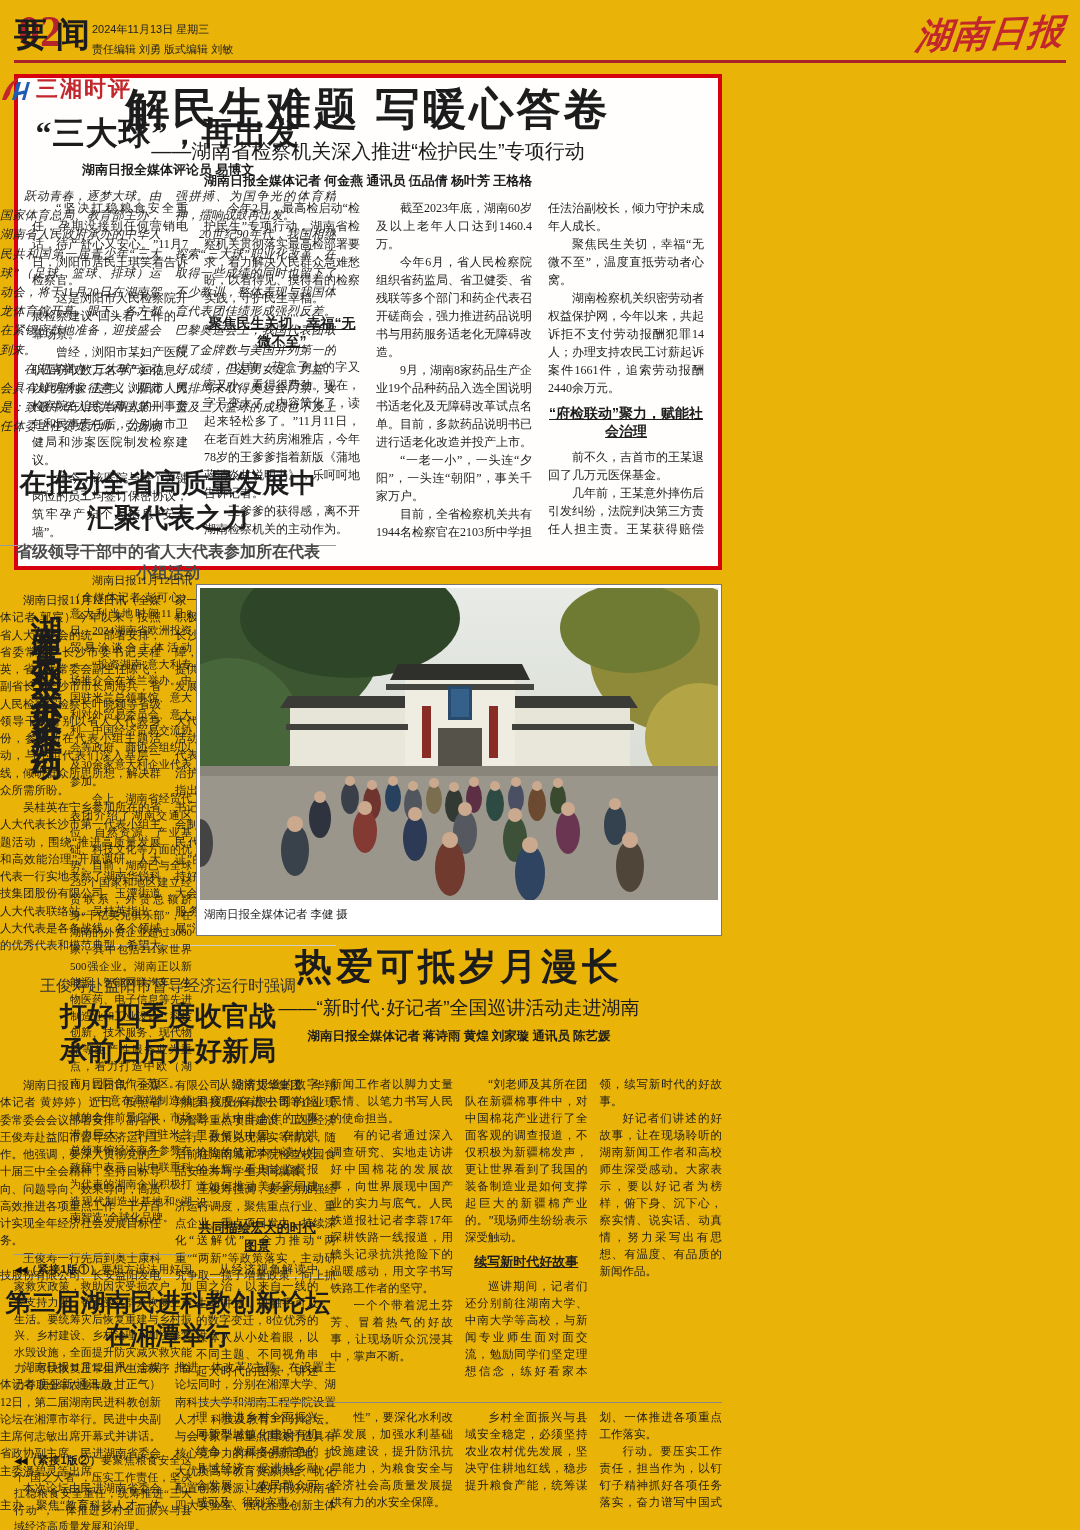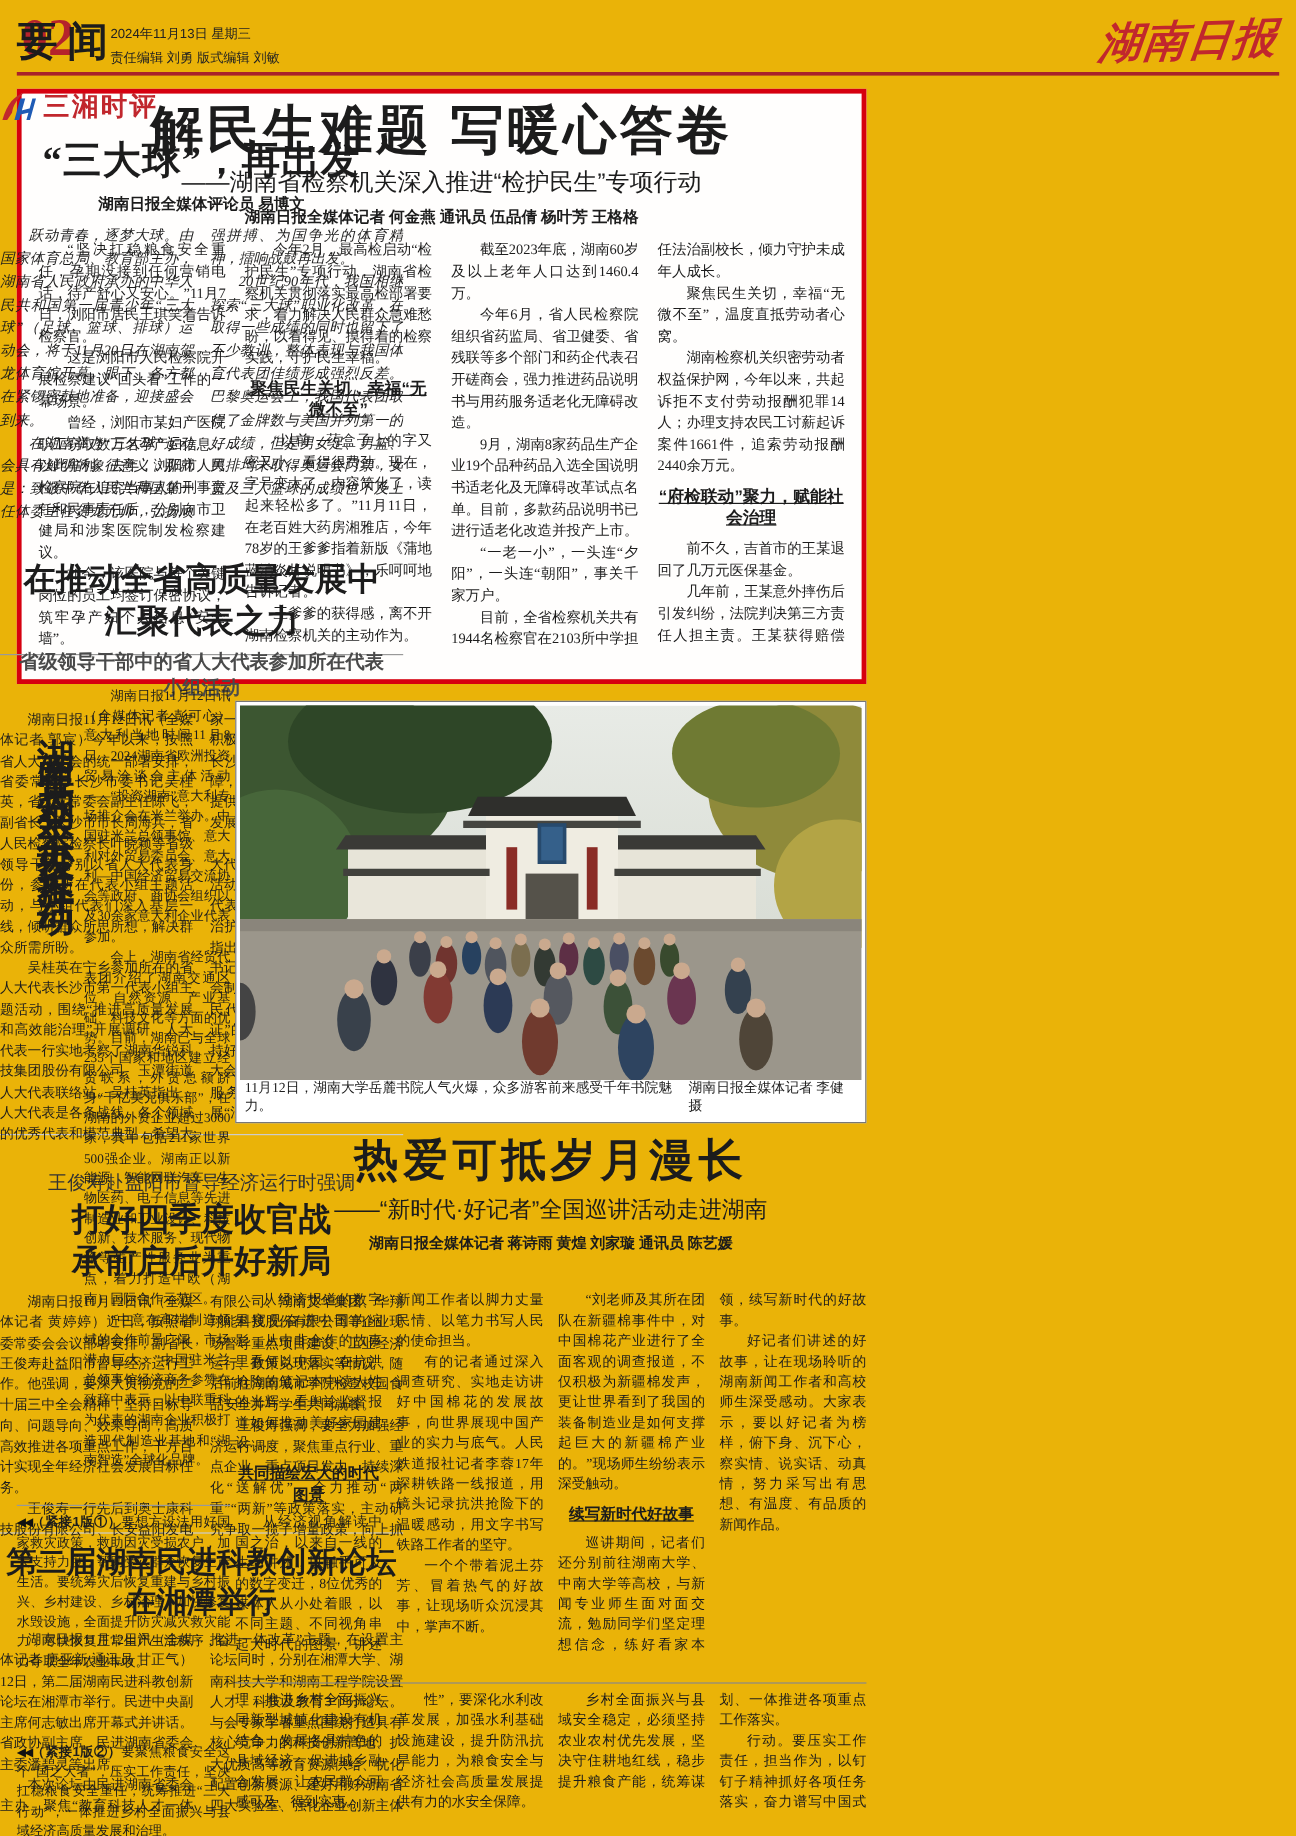--- a/index.html
+++ b/index.html
@@ -269,21 +269,20 @@
           <circle cx="95" cy="236" r="8" fill="#caa98e"></circle>
         <ellipse cx="250" cy="280" rx="15" ry="28" fill="#703a2e"></ellipse>
           <circle cx="250" cy="252" r="8" fill="#caa98e"></circle>
         <ellipse cx="330" cy="285" rx="15" ry="28" fill="#2e4460"></ellipse>
           <circle cx="330" cy="257" r="8" fill="#caa98e"></circle>
         <ellipse cx="430" cy="278" rx="14" ry="26" fill="#4f4538"></ellipse>
           <circle cx="430" cy="252" r="8" fill="#caa98e"></circle>
       </g>
     </svg>
     <div class="caption-row">
-      <span>11月12日，湖南大学岳麓书院人气火爆，众多游客前来感受千年书院魅力。</span>
       <span>湖南日报全媒体记者 李健 摄</span>
     </div>
   </div>
 
   <div class="feature-head">
     <div class="feat-h1">热爱可抵岁月漫长</div>
     <div class="feat-dek">——“新时代·好记者”全国巡讲活动走进湖南</div>
     <div class="feat-by">湖南日报全媒体记者 蒋诗雨 黄煌 刘家璇 通讯员 陈艺媛</div>
   </div>
   <div class="feature-body cols">

